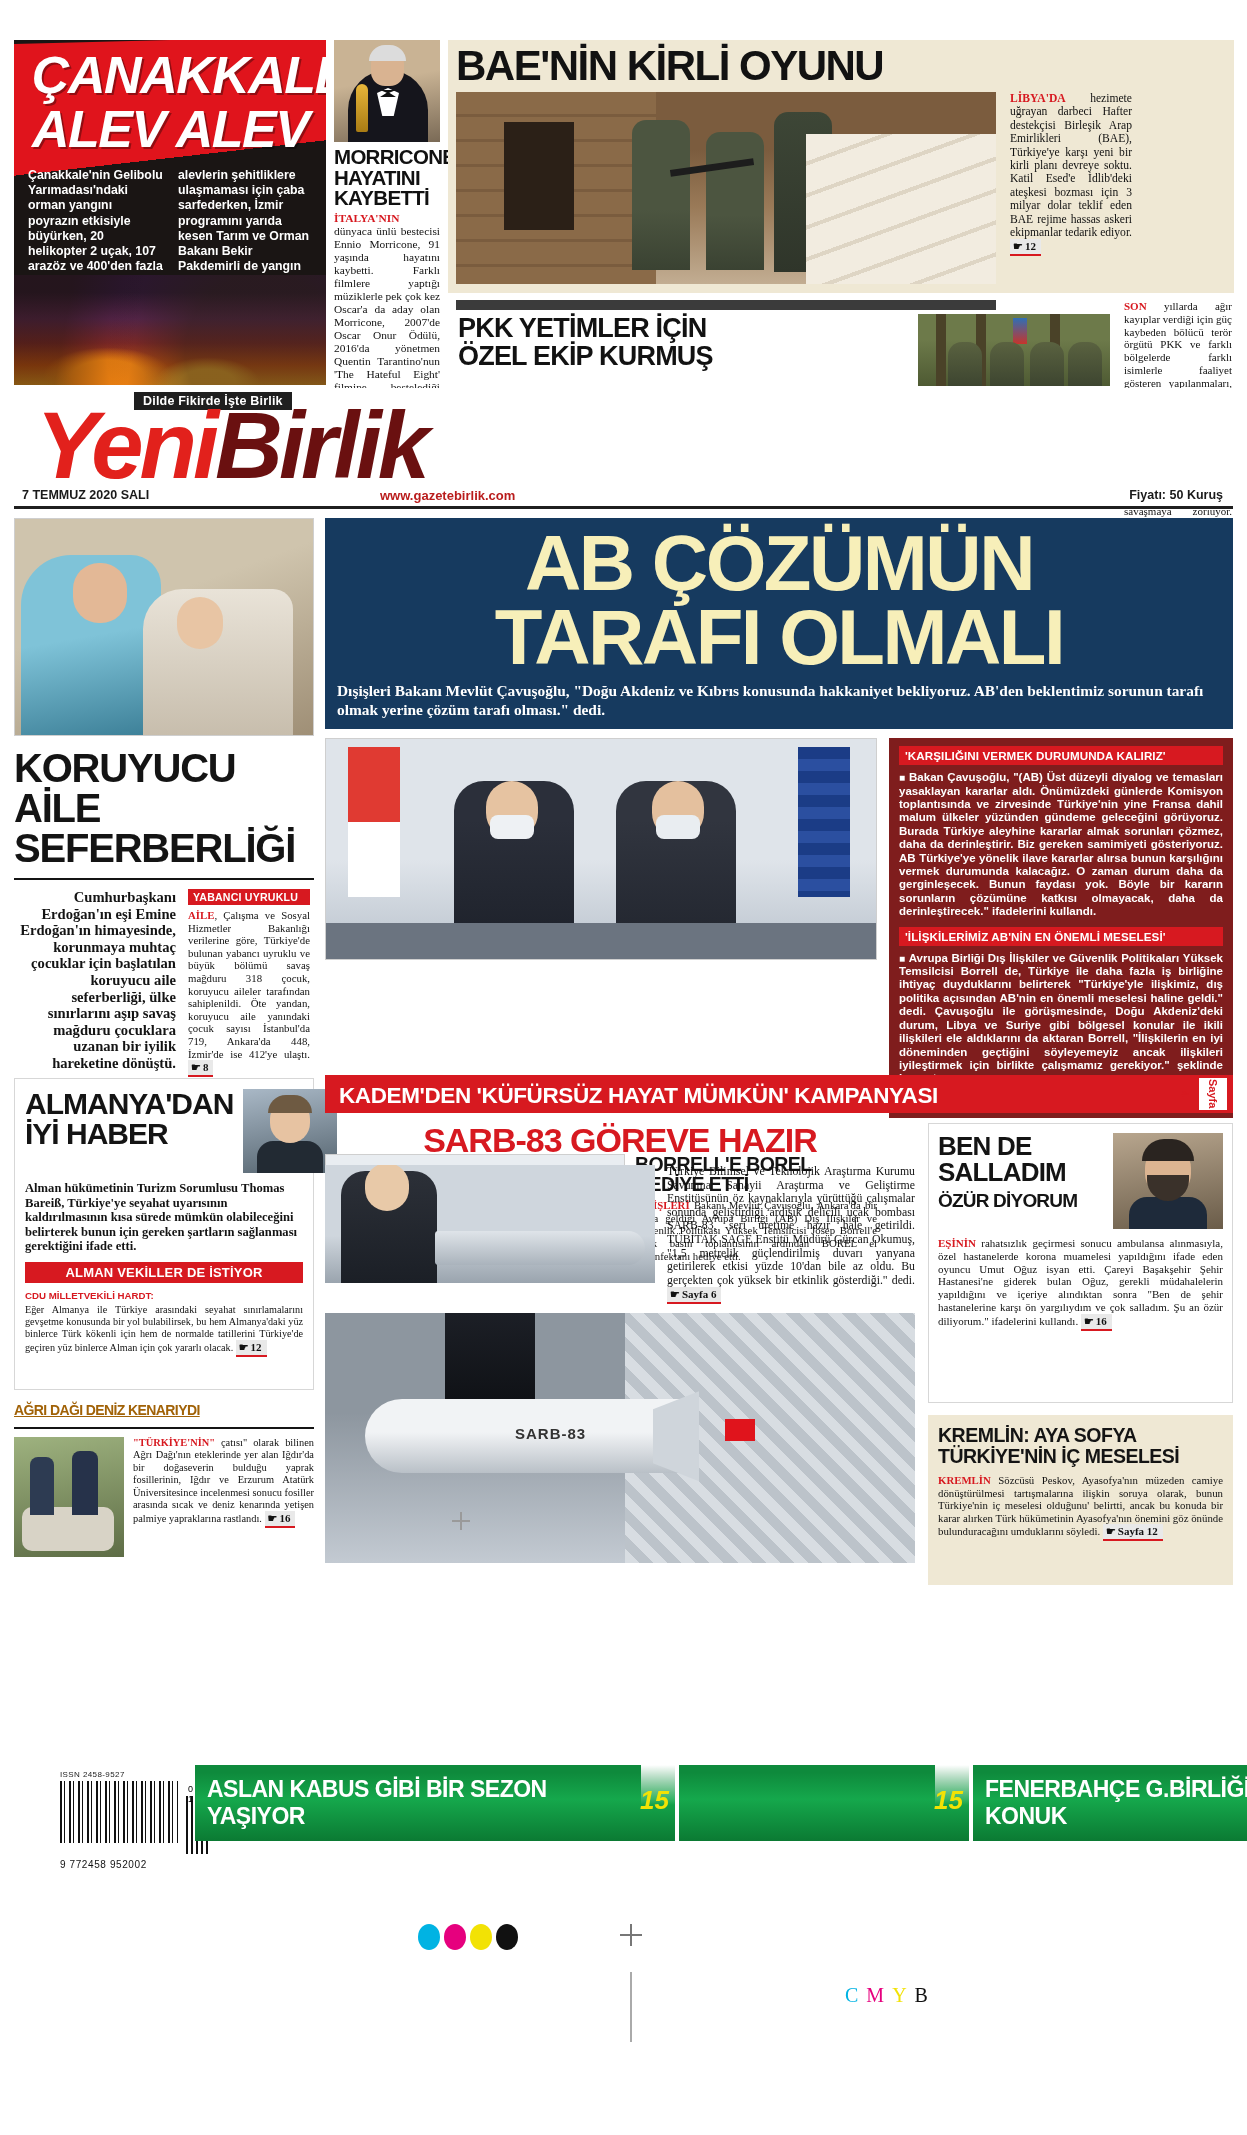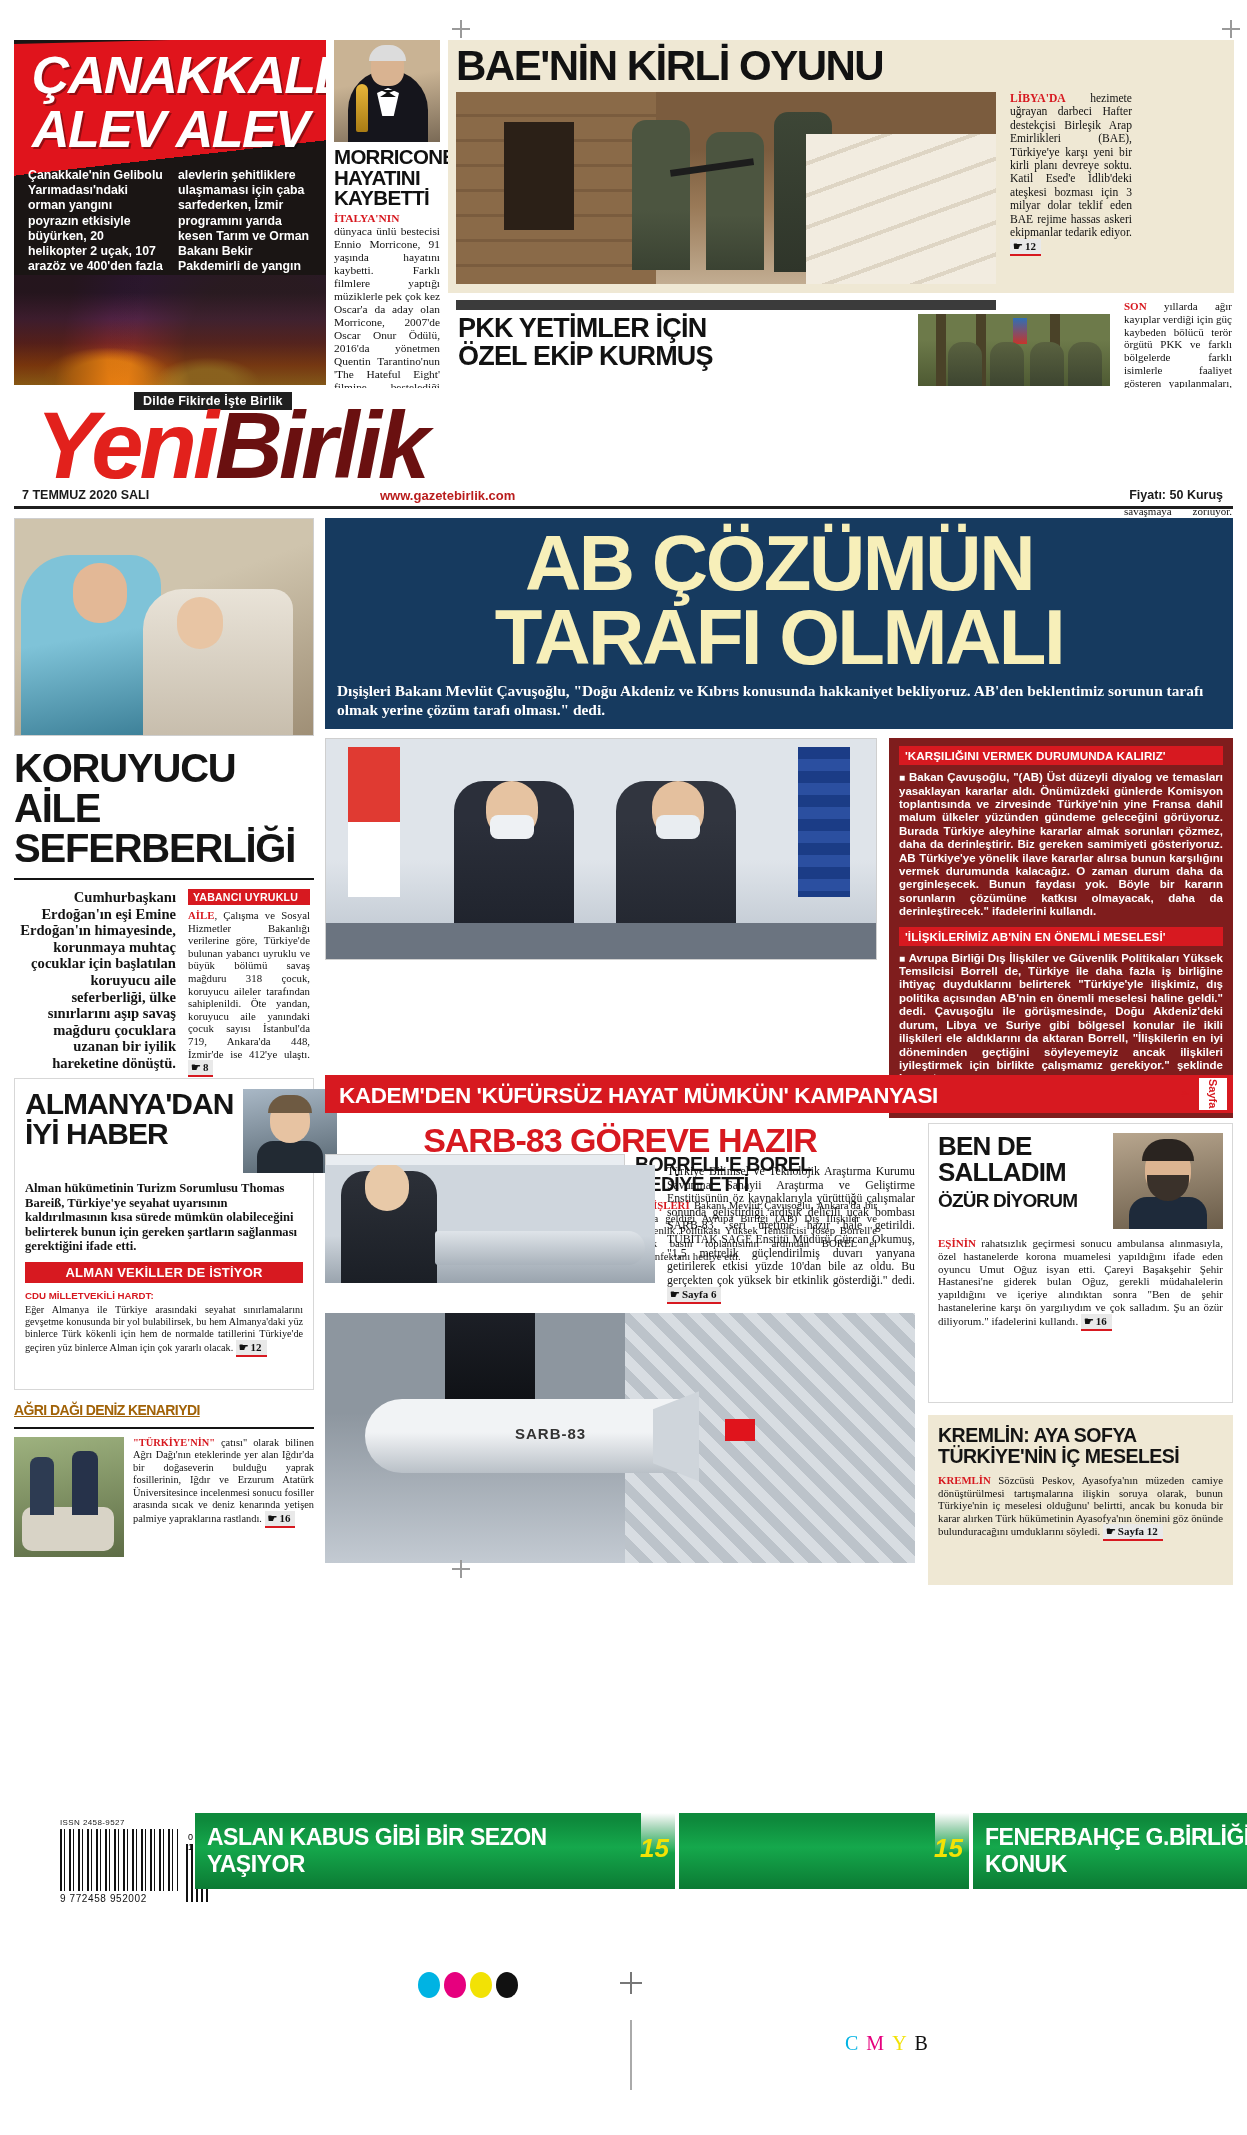--- a/index.html
+++ b/index.html
@@ -393,28 +393,28 @@
   #bende p .lead { font-weight:bold; color:#d71920;margin-top:24px; }
 
   
   #kremlin { left: 928px; top: 1415px; width: 305px; height: 170px; background:#efe8d4; padding:10px; }
   #kremlin h3 { font-weight:bold; font-size:19.5px; line-height:21px; letter-spacing:-.5px; color:#141414; }
   #kremlin p { font-family:"Liberation Serif",serif; font-size:10.8px; line-height:12.6px;
     color:#111; margin-top:7px; text-align: justify; }
   #kremlin p .lead { font-weight:bold; color:#d71920; }
 
   
-  #footer { left:0; top: 1600px; width:1009px; height: 535px; padding-left: 10px; }
+  #footer { left:0; top: 1552px; width:1009px; height: 535px; padding-left: 10px; }
   #barcode { position:absolute; left: 60px; top: 218px; }
   #barcode .issn { font-size: 8px; color:#222; letter-spacing:.4px; }
   #barcode .bars { width: 118px; height: 62px; margin-top:2px;
     background: repeating-linear-gradient(90deg,#111 0 2px,#fff 2px 4px,#111 4px 5px,#fff 5px 9px); }
   #barcode .bars2 { position:absolute; left:126px; top:26px; width:22px; height:58px;
     background: repeating-linear-gradient(90deg,#111 0 2px,#fff 2px 5px); }
-  #barcode .num { font-size: 10px; color:#111; letter-spacing:.6px; margin-top:2px; }
+  #barcode .num { font-size: 10px; color:#111; letter-spacing:.6px; margin-top:16px; }
   #barcode .num01 { position:absolute; left:128px; top:14px; font-size:9px; }
 
   #sports { position:absolute; left: 195px; top: 213px; width: 1035px; height: 76px; display:flex; gap: 4px; }
   #sports .item { position:relative; flex:none; height:76px;
     background: linear-gradient(180deg,#0e8a3c 0 10%, #15a84c 45%, #0b7a33 100%);
     display:flex; align-items:center; }
   #sports .item span { color:#fff; font-weight:bold; font-size:23px; letter-spacing:-.5px;
      padding: 0 44px 0 12px; }
   #sports .item .pg { position:absolute; right:6px; top:20px; color:#f2e205;
      font-weight:bold; font-size:26px; }

